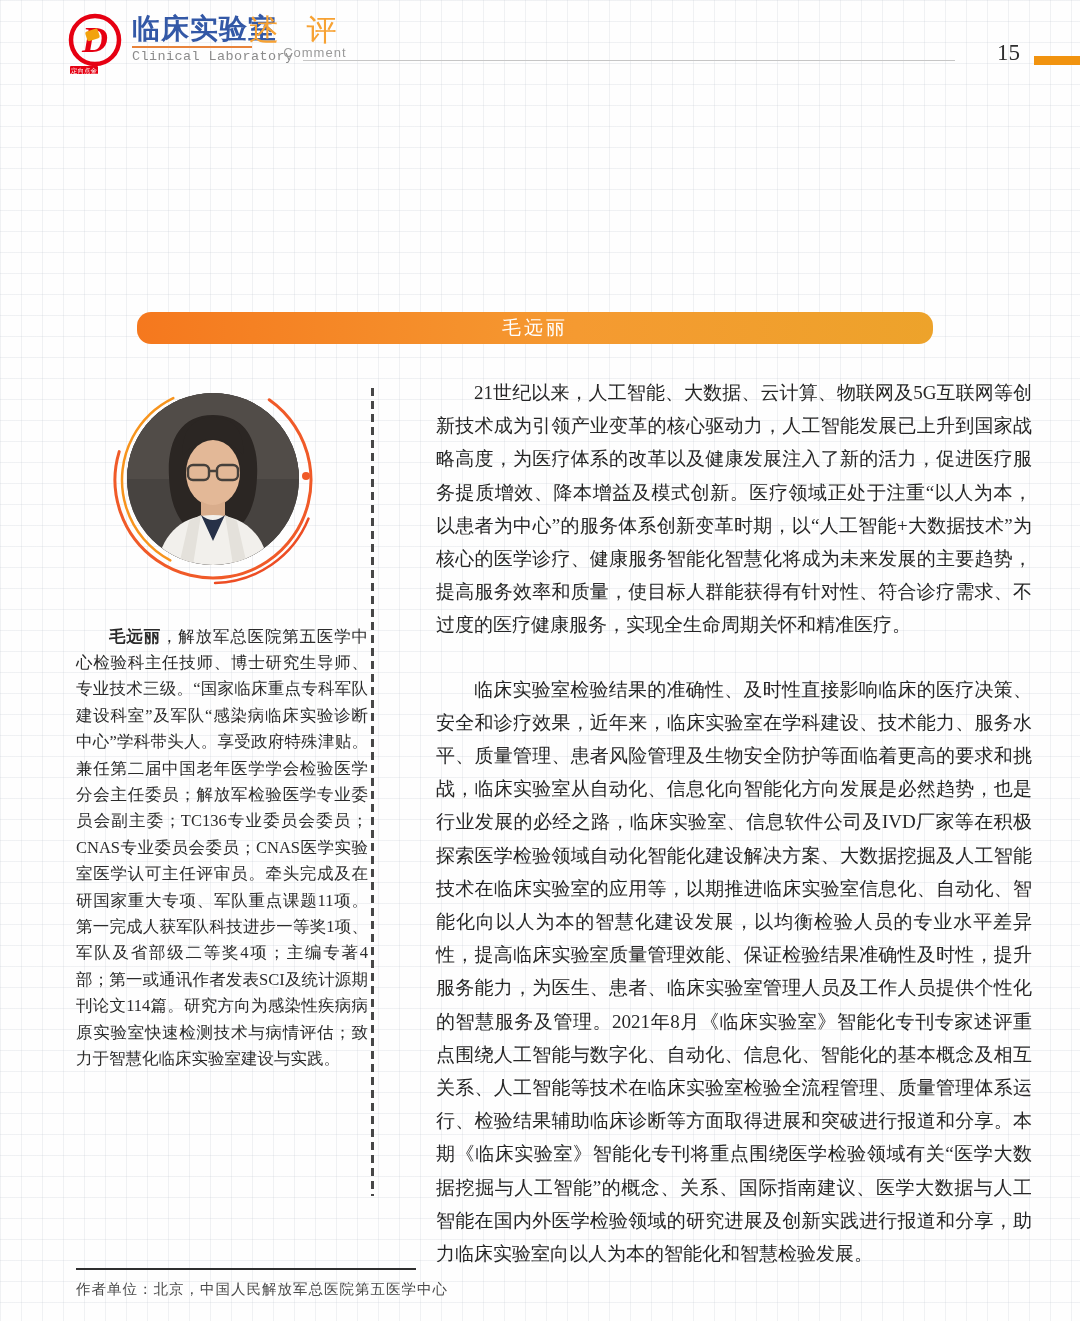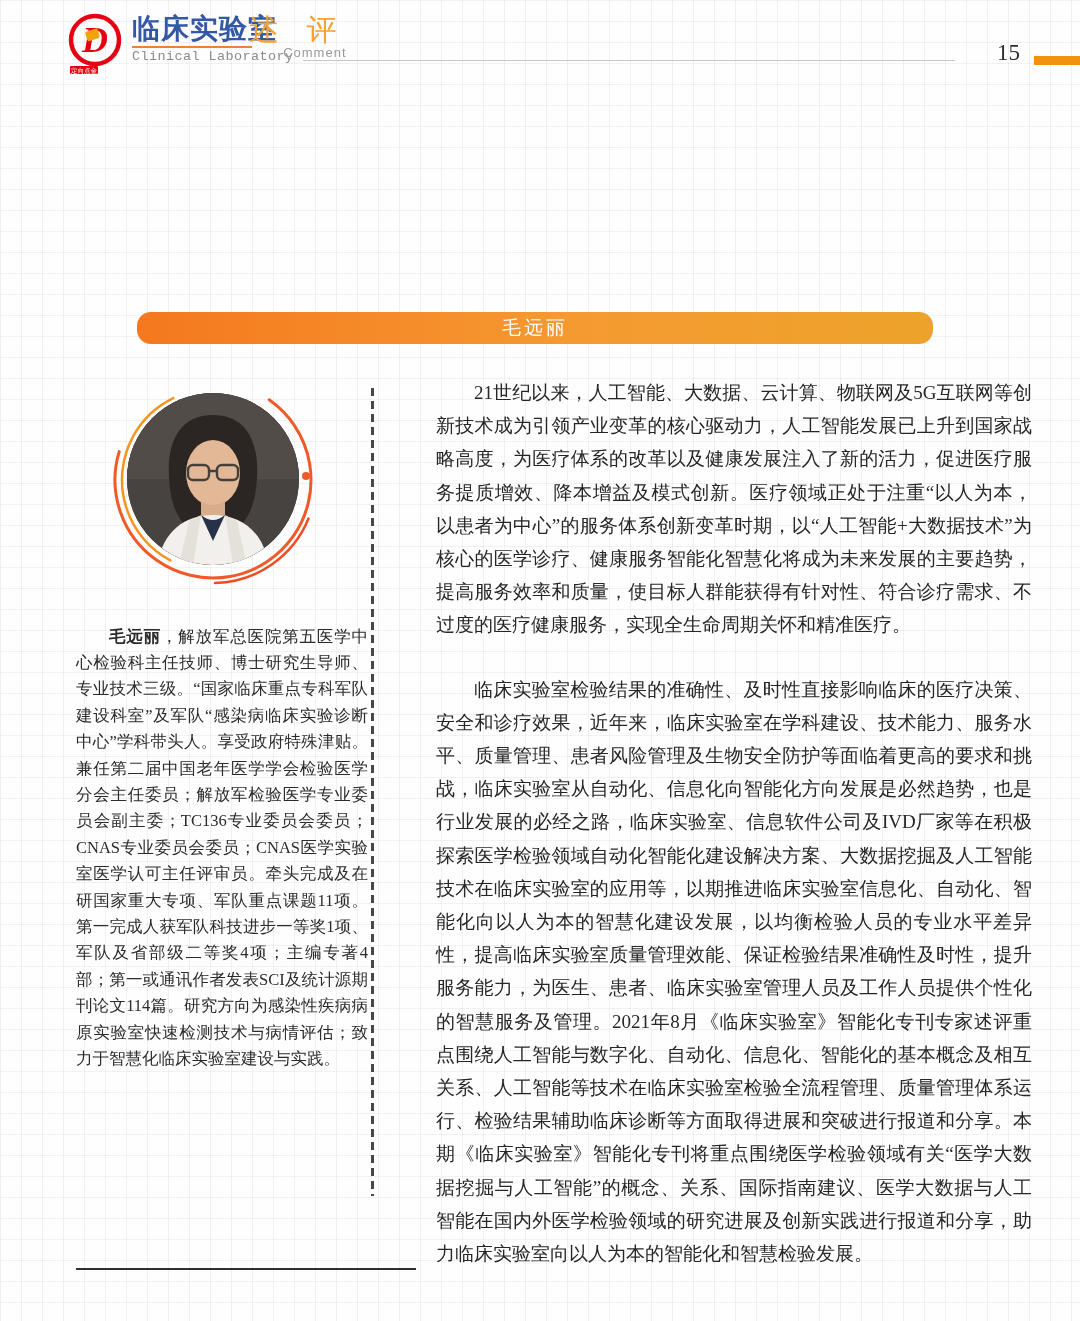--- a/index.html
+++ b/index.html
@@ -131,14 +131,15 @@
   <p class="bio"><span class="bio-name">毛远丽</span><span>，解放军总医院第五医学中心检验科主任技师、博士研究生导师、专业技术三级。“国家临床重点专科军队建设科室”及军队“感染病临床实验诊断中心”学科带头人。享受政府特殊津贴。兼任第二届中国老年医学学会检验医学分会主任委员；解放军检验医学专业委员会副主委；TC136专业委员会委员；CNAS专业委员会委员；CNAS医学实验室医学认可主任评审员。牵头完成及在研国家重大专项、军队重点课题11项。第一完成人获军队科技进步一等奖1项、军队及省部级二等奖4项；主编专著4部；第一或通讯作者发表SCI及统计源期刊论文114篇。研究方向为感染性疾病病原实验室快速检测技术与病情评估；致力于智慧化临床实验室建设与实践。</span></p>
 
   <div class="divider"></div>
 
   <div class="main-col">
     <p>21世纪以来，人工智能、大数据、云计算、物联网及5G互联网等创新技术成为引领产业变革的核心驱动力，人工智能发展已上升到国家战略高度，为医疗体系的改革以及健康发展注入了新的活力，促进医疗服务提质增效、降本增益及模式创新。医疗领域正处于注重“以人为本，以患者为中心”的服务体系创新变革时期，以“人工智能+大数据技术”为核心的医学诊疗、健康服务智能化智慧化将成为未来发展的主要趋势，提高服务效率和质量，使目标人群能获得有针对性、符合诊疗需求、不过度的医疗健康服务，实现全生命周期关怀和精准医疗。</p>
     <p>临床实验室检验结果的准确性、及时性直接影响临床的医疗决策、安全和诊疗效果，近年来，临床实验室在学科建设、技术能力、服务水平、质量管理、患者风险管理及生物安全防护等面临着更高的要求和挑战，临床实验室从自动化、信息化向智能化方向发展是必然趋势，也是行业发展的必经之路，临床实验室、信息软件公司及IVD厂家等在积极探索医学检验领域自动化智能化建设解决方案、大数据挖掘及人工智能技术在临床实验室的应用等，以期推进临床实验室信息化、自动化、智能化向以人为本的智慧化建设发展，以均衡检验人员的专业水平差异性，提高临床实验室质量管理效能、保证检验结果准确性及时性，提升服务能力，为医生、患者、临床实验室管理人员及工作人员提供个性化的智慧服务及管理。2021年8月《临床实验室》智能化专刊专家述评重点围绕人工智能与数字化、自动化、信息化、智能化的基本概念及相互关系、人工智能等技术在临床实验室检验全流程管理、质量管理体系运行、检验结果辅助临床诊断等方面取得进展和突破进行报道和分享。本期《临床实验室》智能化专刊将重点围绕医学检验领域有关“医学大数据挖掘与人工智能”的概念、关系、国际指南建议、医学大数据与人工智能在国内外医学检验领域的研究进展及创新实践进行报道和分享，助力临床实验室向以人为本的智能化和智慧检验发展。</p>
   </div>
 
   <div class="footer-rule"></div>
+  <div class="affiliation">作者单位：北京，中国人民解放军总医院第五医学中心</div>
 
 </div>
 
 </body></html>

